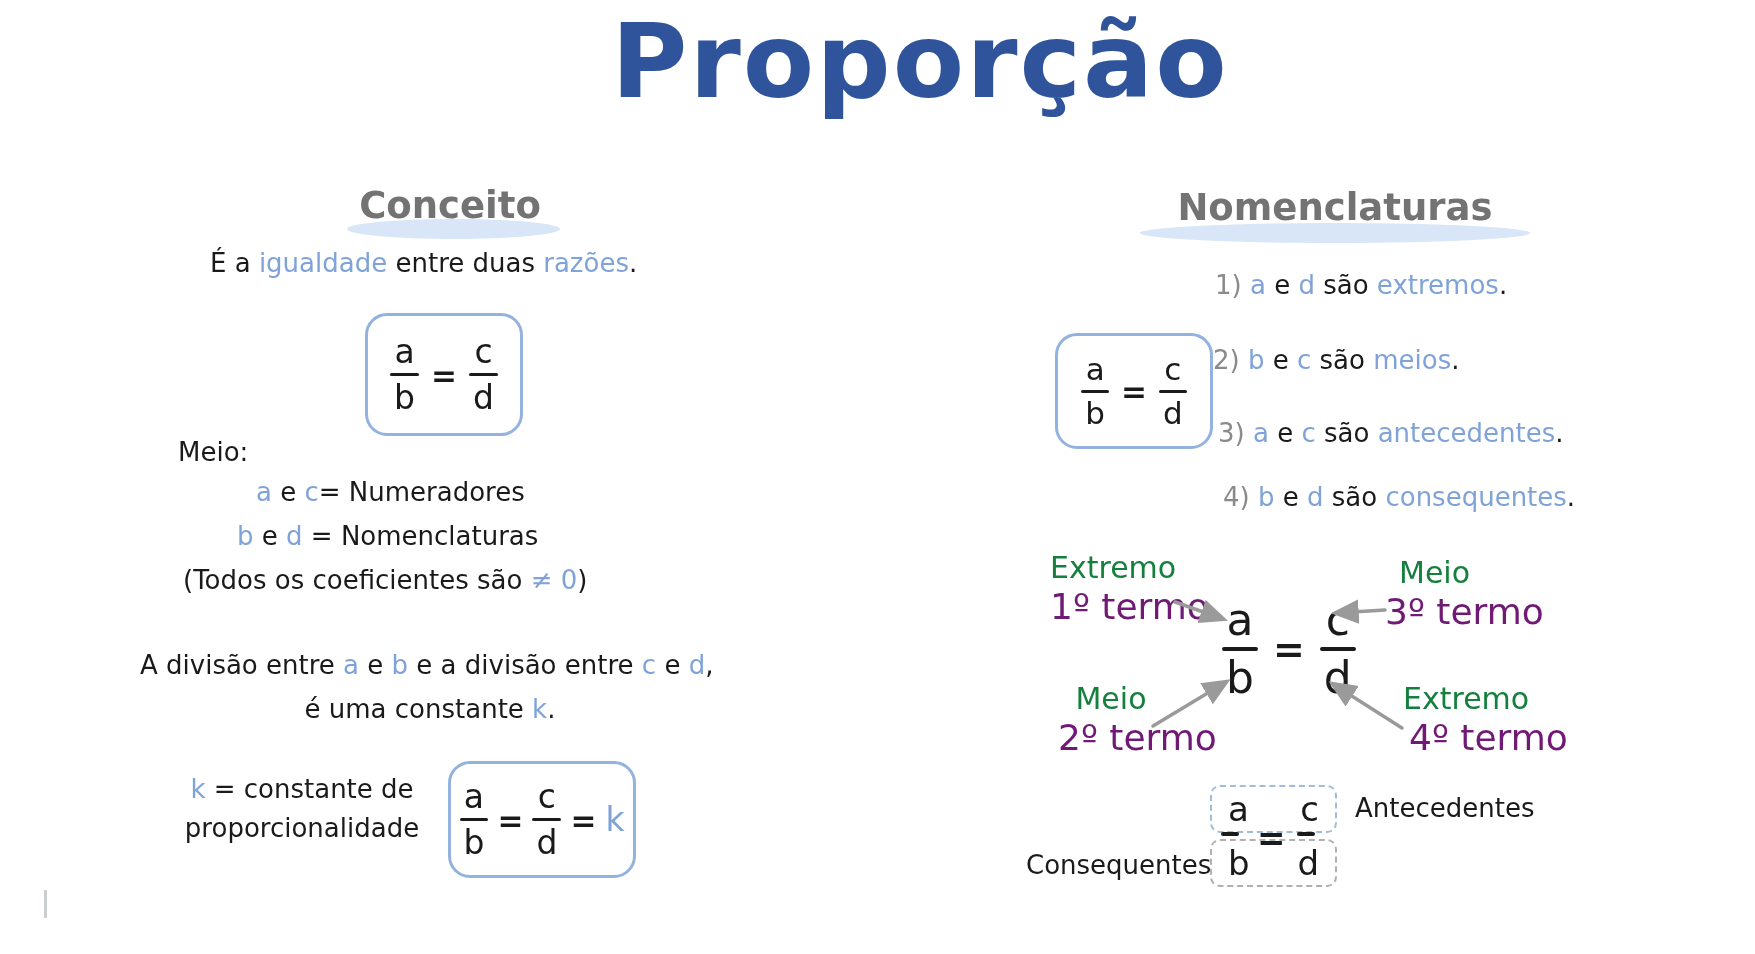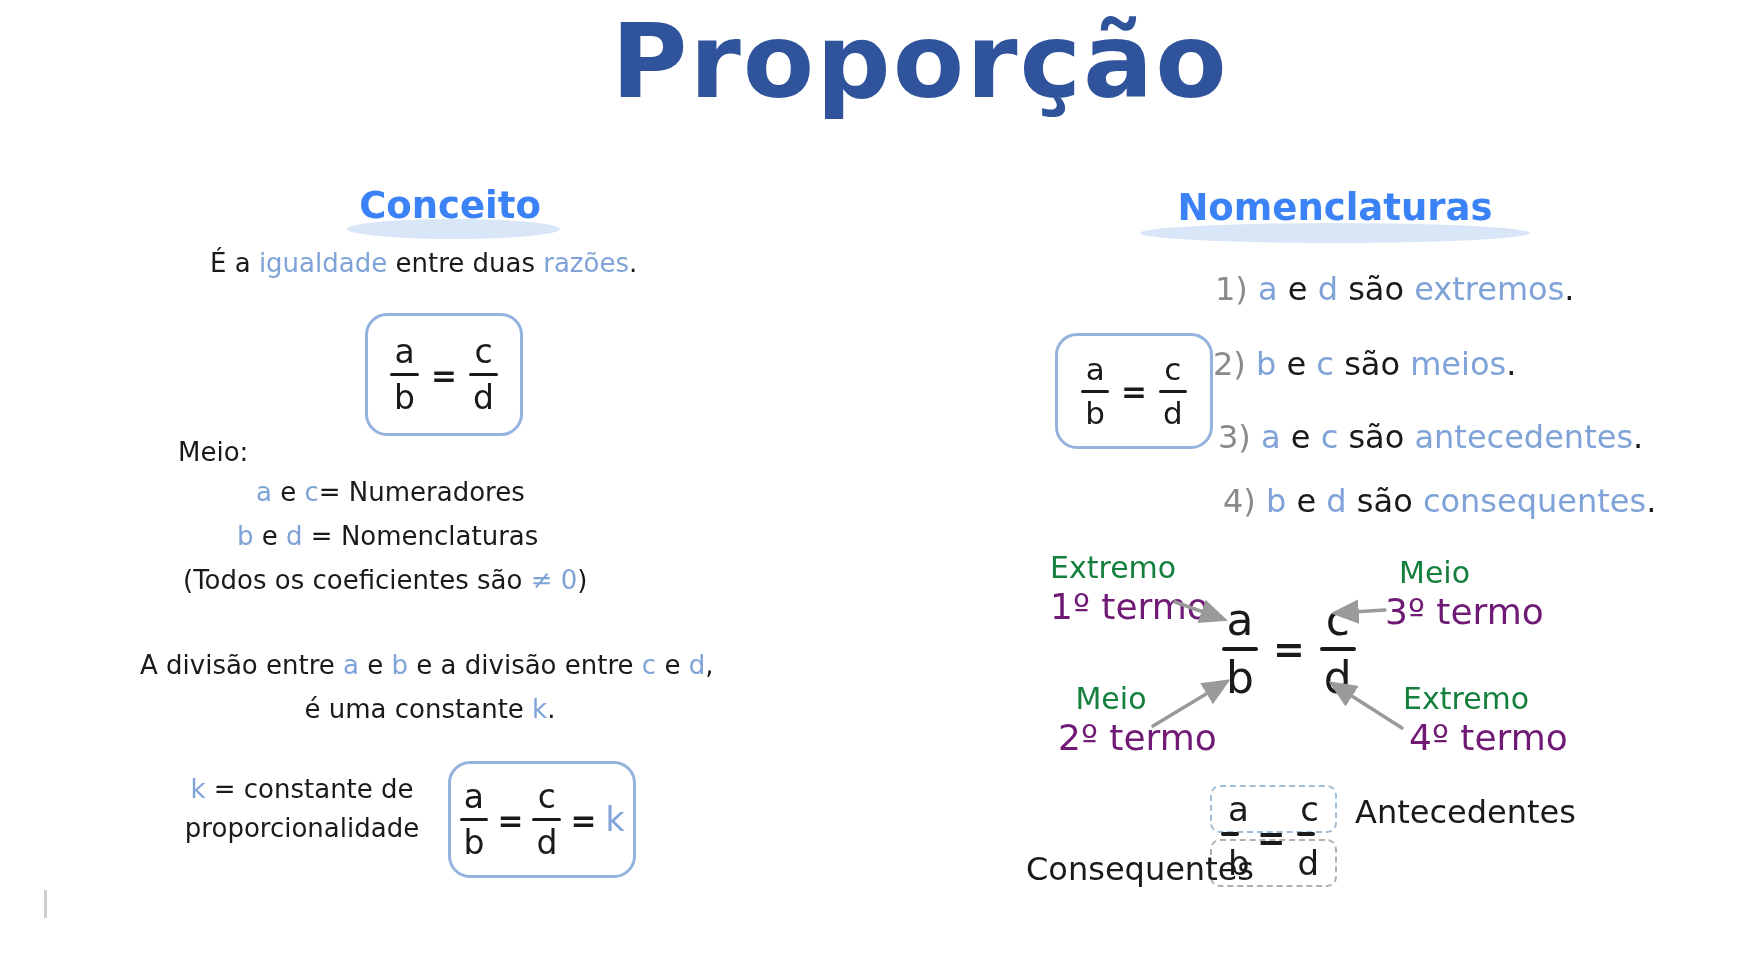--- a/index.html
+++ b/index.html
@@ -16,29 +16,29 @@
   .c-accent{color:#7fa3d8;}
   .c-gray{color:#8a8a8a;}
 
   .page-title{
     left:505px;top:-14px;width:830px;
     text-align:center;
     font-size:104px;font-weight:bold;color:#30549b;
     letter-spacing:2px;line-height:1.45;
   }
   .section-heading{
-    font-size:37px;font-weight:bold;color:#3b82f6;
+    font-size:37px;font-weight:bold;color:#737373;
     text-align:center;z-index:2;
   }
   .heading-ellipse{
     height:20px;border-radius:50%;
     background:#d9e6f8;z-index:1;
   }
   .body-line{font-size:26px;line-height:1.2;}
-  .list-line{font-size:32px;line-height:1.2;}
+  .list-line{font-size:26px;line-height:1.2;}
 
   .eq-box{
     border:3px solid #93b2de;border-radius:22px;
     display:flex;align-items:center;justify-content:center;
     gap:12px;background:#ffffff;
   }
   .frac{display:inline-flex;flex-direction:column;align-items:center;line-height:1;}
   .frac .num{padding:2px 4px 5px;}
   .frac .bar{height:3px;background:#1a1a1a;border-radius:2px;align-self:stretch;}
   .frac .den{padding:5px 4px 2px;}

